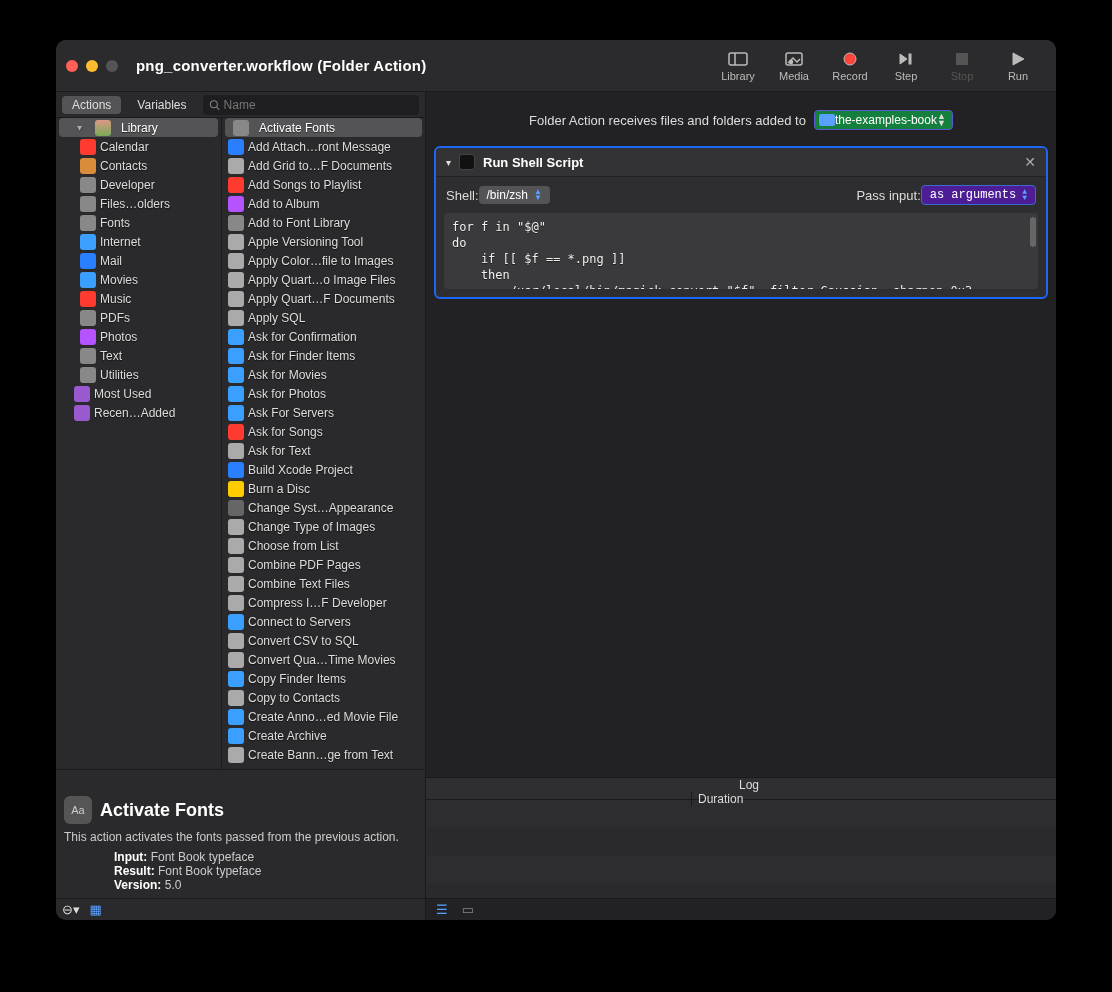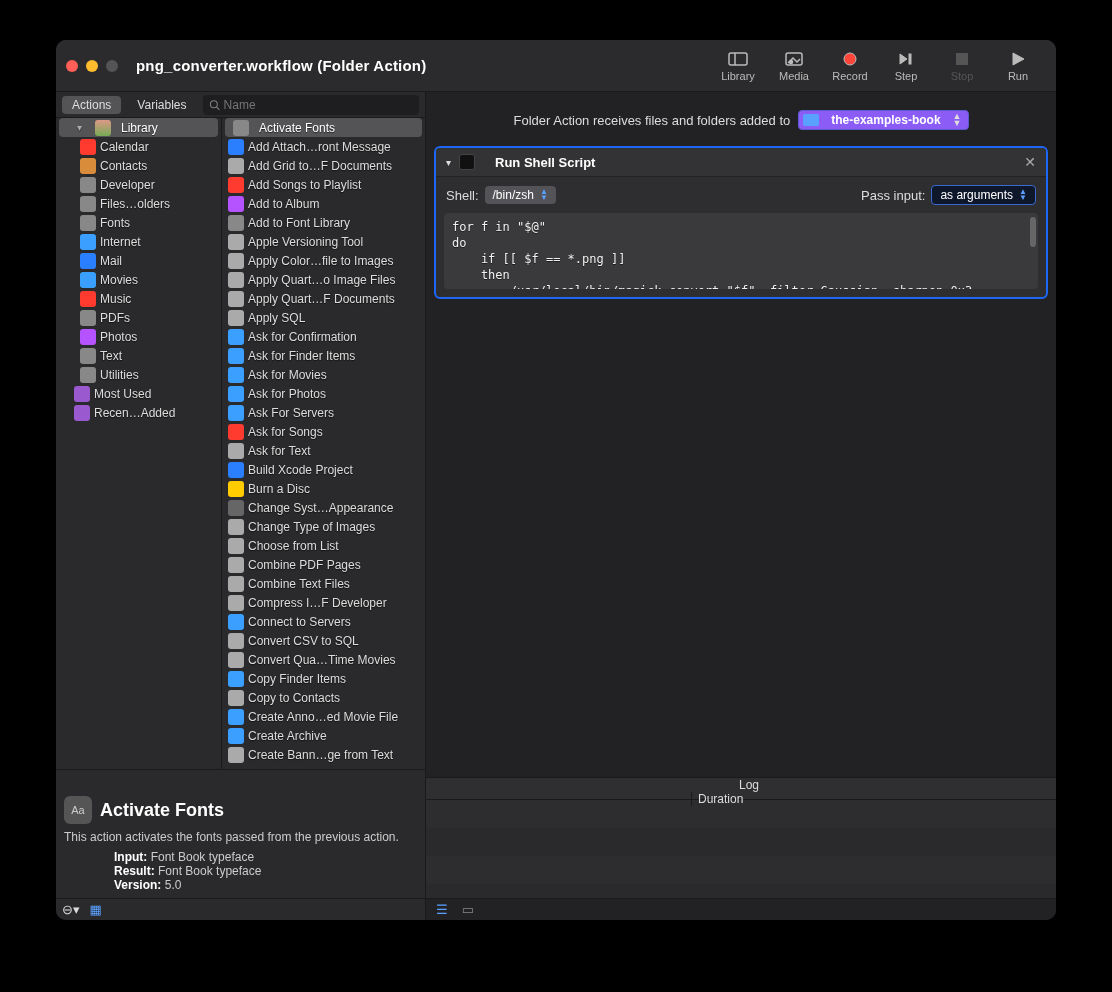--- a/index.html
+++ b/index.html
@@ -51,34 +51,34 @@
   .info-title { font-size:18px;font-weight:700;color:#fff; }
   .info-desc { font-size:12px;color:#ccc;margin-bottom:6px; }
   .kv { font-size:12px;color:#ccc; }
   .kv b { color:#fff;font-weight:600; }
 
   
   .sb-bottom { height:22px;border-top:1px solid #1a1a1a;display:flex;align-items:center;padding:0 6px;gap:10px; }
 
   
   .headerstrip { padding: 18px 20px 10px; display:flex; justify-content:center; align-items:center; gap:8px; font-size:13px; }
-  .folder-sel { display:flex;align-items:center;gap:12px;background:#8b5cf6;border:1px solid #5a5ad0;border-radius:4px;padding:2px 6px 2px 4px;color:#fff;font-size:12px;font-weight:bold; }
+  .folder-sel { display:flex;align-items:center;gap:0;background:#15803d;border:1px solid #5a5ad0;border-radius:4px;padding:2px 6px 2px 4px;color:#fff;font-size:12px; }
   .folder-sel .fic { width:16px;height:12px;background:#5aa0ff;border-radius:2px; }
   .folder-sel .updn { font-size:9px;line-height:7px;color:#ddd; }
 
   
   .workflow-area { flex:1; padding: 0 8px; overflow:auto; }
   .card { border:2px solid #1e66f5; border-radius:6px; background:#2e2e30; margin-top:6px;}
   .card-hd { display:flex;align-items:center;gap:8px;padding:6px 10px;background:#333335;border-bottom:1px solid #222;border-radius:4px 4px 0 0; }
   .card-hd .caret { font-size:10px; }
   .card-hd .x { margin-left:auto;color:#aaa;font-size:14px;cursor:pointer; }
-  .card-title { font-weight:600;color:#fff;margin-left:12px; }
-  .card-ctrls { display:flex;align-items:center;gap:6px;padding:8px 10px; }
+  .card-title { font-weight:600;color:#fff; }
+  .card-ctrls { display:flex;align-items:center;padding:8px 10px; }
   .sel { background:#545458;border-radius:4px;padding:2px 8px;font-size:12px;display:flex;align-items:center;gap:6px;color:#fff; }
-  .sel.blue { background:#0f172a; border:1px solid #3a6ad0; }
+  .sel.blue { background:#4c1d95; border:1px solid #3a6ad0;font-family:Liberation Mono, monospace; }
   .sel .updn { font-size:8px;line-height:6px;color:#5aa0ff; }
   .code { margin:0 8px 8px;background:#3a3a3c;border-radius:4px;padding:6px 8px;font-family:Menlo,Consolas,monospace;font-size:12px;line-height:16px;white-space:pre;color:#f0f0f0;height:76px;overflow:hidden;text-shadow:0 1px 0 rgba(0,0,0,.5); position:relative;}
   .code-scroll { position:absolute; right:2px; top:4px; width:6px; height:30px; background:#666; border-radius:3px; }
   .card-ft { display:flex;gap:18px;padding:6px 14px 8px;background:#2b2b2d;border-top:1px solid #222;border-radius:0 0 4px 4px;font-size:12px;color:#bbb; }
 
   
   .logpane { border-top:1px solid #1a1a1a; }
   .loghd { display:flex;background:#2f2f31;border-bottom:1px solid #1a1a1a;height:22px;align-items:center;font-size:12px;flex-direction:column; }
   .loghd .c1 { flex:1;padding-left:16px; } .loghd .c2 { width:100px;border-left:1px solid #1a1a1a;padding-left:6px; }
   .logrow { height:28px; }

